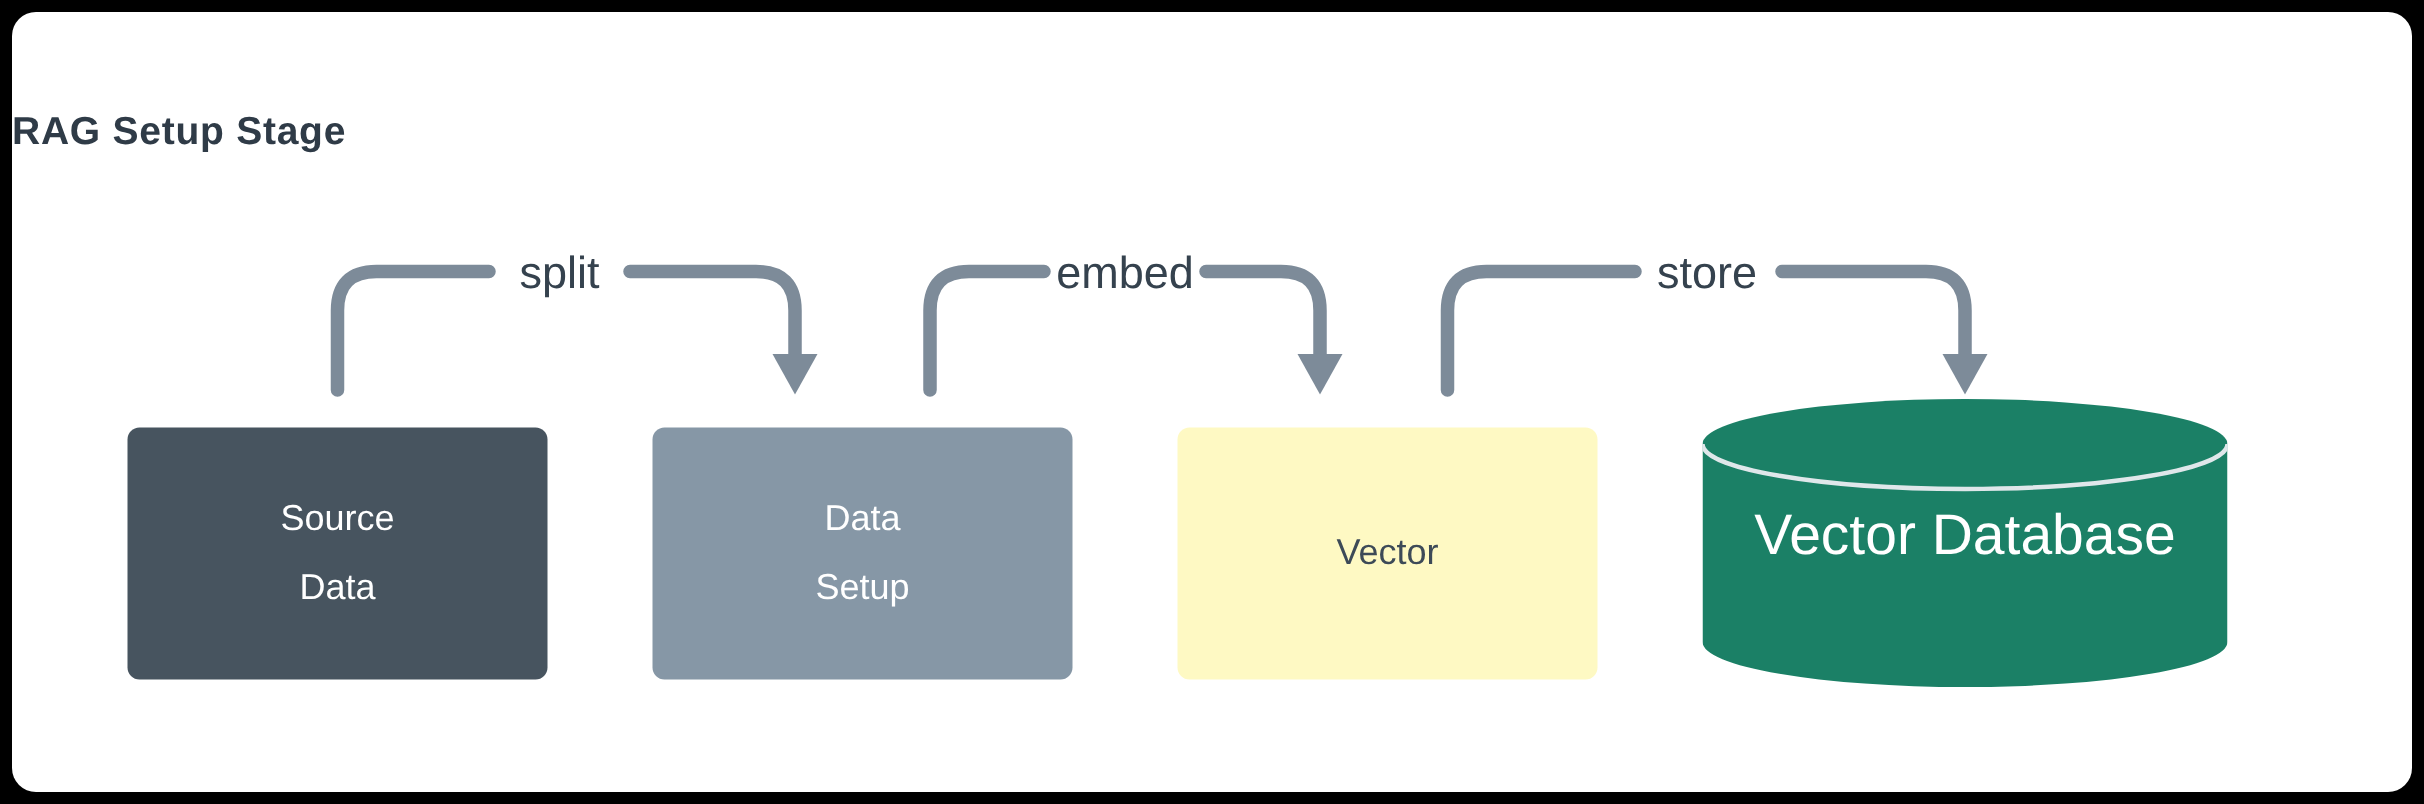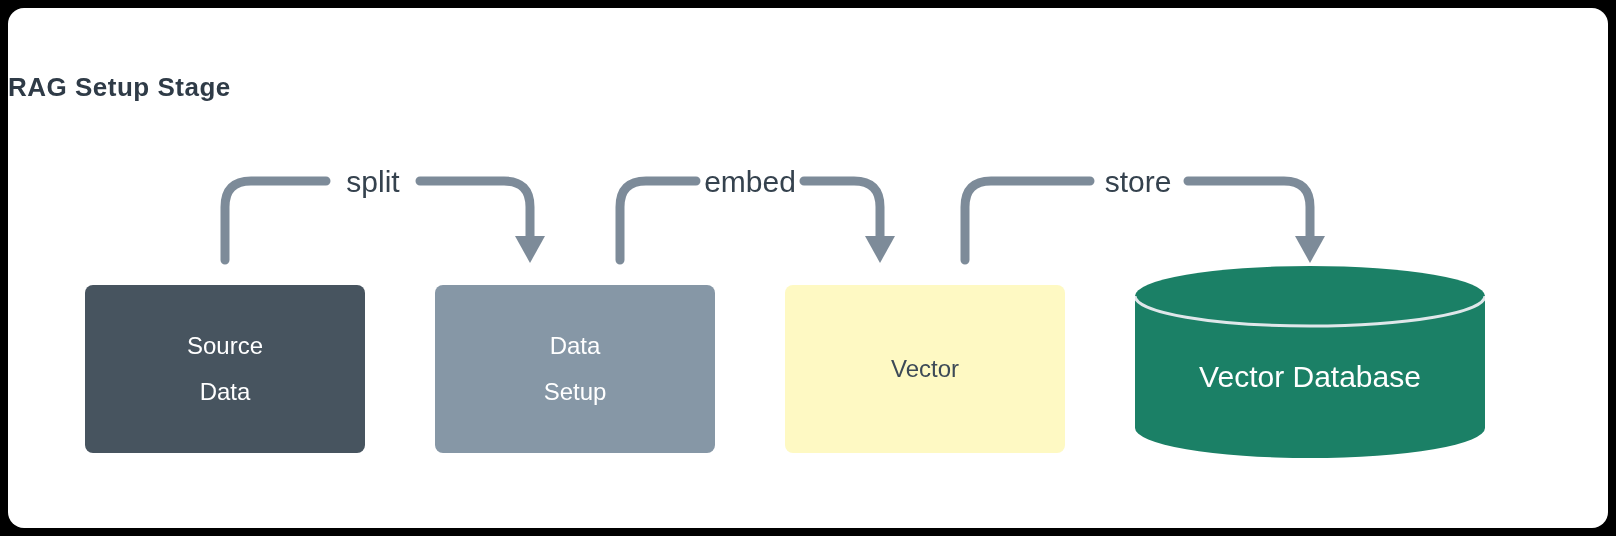--- a/index.html
+++ b/index.html
@@ -62,26 +62,26 @@
   .node2 { left: 427px; }
   .node3 { left: 777px; }
   .cyl {
     position: absolute;
     left: 1127px; top: 258px;
     width: 350px; height: 192px;
   }
   .cyl svg { position: absolute; left: 0; top: 0; width: 350px; height: 192px; }
   .cyl-label {
     position: absolute;
-    left: 0; top: 56px;
+    left: 0; top: 36px;
     width: 100%; height: 110px;
     display: flex;
     align-items: center;
     justify-content: center;
-    font-size: 30px;
+    font-size: 38px;
   }
 </style>
 </head>
 <body>
 
 <div class="canvas">
 
   <div class="title">RAG Setup Stage</div>
 
   <svg class="arrows" viewBox="0 0 1600 520">

